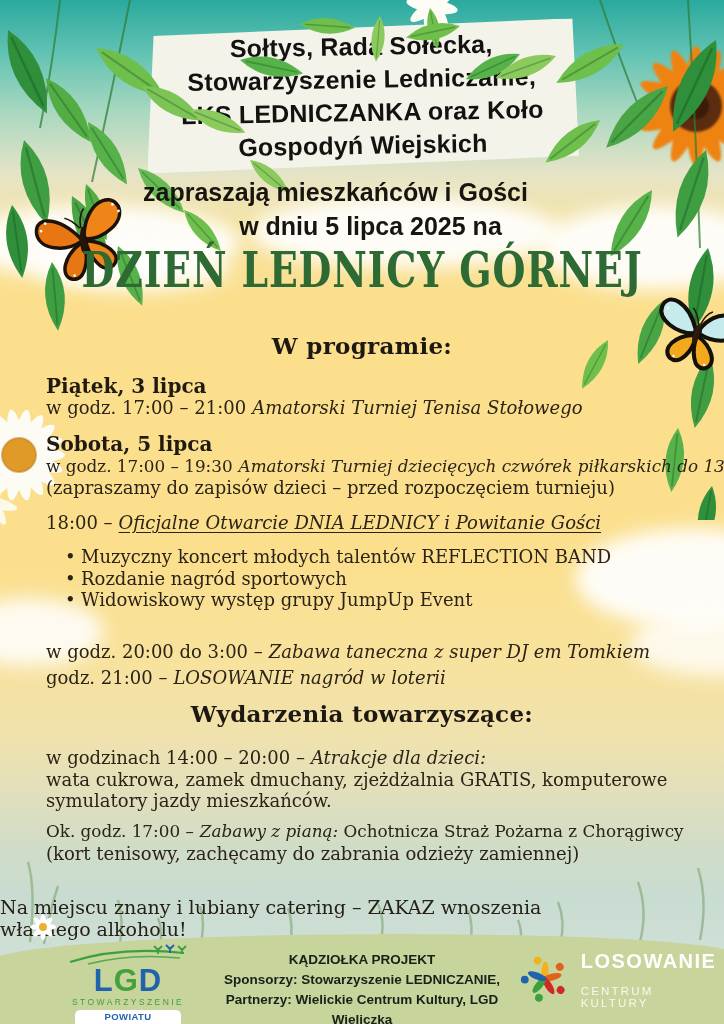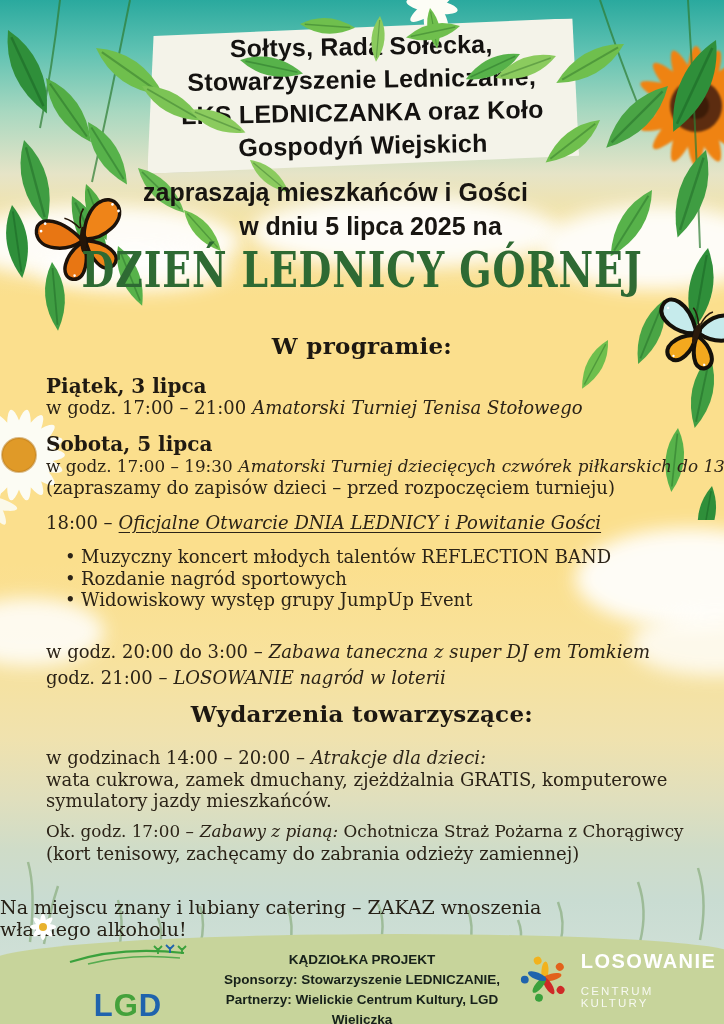--- a/index.html
+++ b/index.html
@@ -41,21 +41,21 @@
   .bullets li{position:relative;padding-left:17px;font-size:18px;line-height:21.5px;color:#2b2317;}
   .bullets li::before{content:"•";position:absolute;left:1px;top:0;color:#2b2317;}
   .catering{position:absolute;left:0;top:896px;width:628px;text-align:left;z-index:6;
     font-size:19px;color:#262016;}
   
   .hill{position:absolute;left:-10px;bottom:0;width:744px;height:90px;z-index:7;
     background:#c7d49b;border-radius:55% 45% 0 0 / 28px 20px 0 0;}
   .grass-svg{position:absolute;left:0;bottom:78px;z-index:5;}
   .lgd{position:absolute;left:58px;top:944px;width:140px;z-index:8;text-align:center;
     font-family:"Liberation Sans",sans-serif;}
-  .lgd-word{font-size:31px;font-weight:700;line-height:30px;letter-spacing:1px;margin-top:25px;}
+  .lgd-word{font-size:31px;font-weight:700;line-height:30px;letter-spacing:1px;}
   .lgd-word .blue{color:#1f63ad;} .lgd-word .green{color:#44a13b;}
   .lgd-sub{font-size:8.5px;letter-spacing:2.4px;color:#44a13b;margin-top:1px;}
   .lgd-box{margin:3px auto 0;background:#fff;border-radius:5px;width:106px;padding:2px 0;
     color:#1f63ad;font-weight:700;font-size:9.5px;line-height:10.5px;letter-spacing:.4px;}
   .sponsors{position:absolute;left:196px;top:950px;width:332px;z-index:8;text-align:center;
     font-family:"Liberation Sans",sans-serif;font-weight:700;font-size:13.5px;
     line-height:20px;color:#17211a;}
   .wck{position:absolute;left:514px;top:948px;z-index:8;display:flex;align-items:center;}
   .wck-text{margin-left:6px;font-family:"Liberation Sans",sans-serif;color:#fff;}
   .wck-l1{font-size:20px;font-weight:700;letter-spacing:1.5px;}

